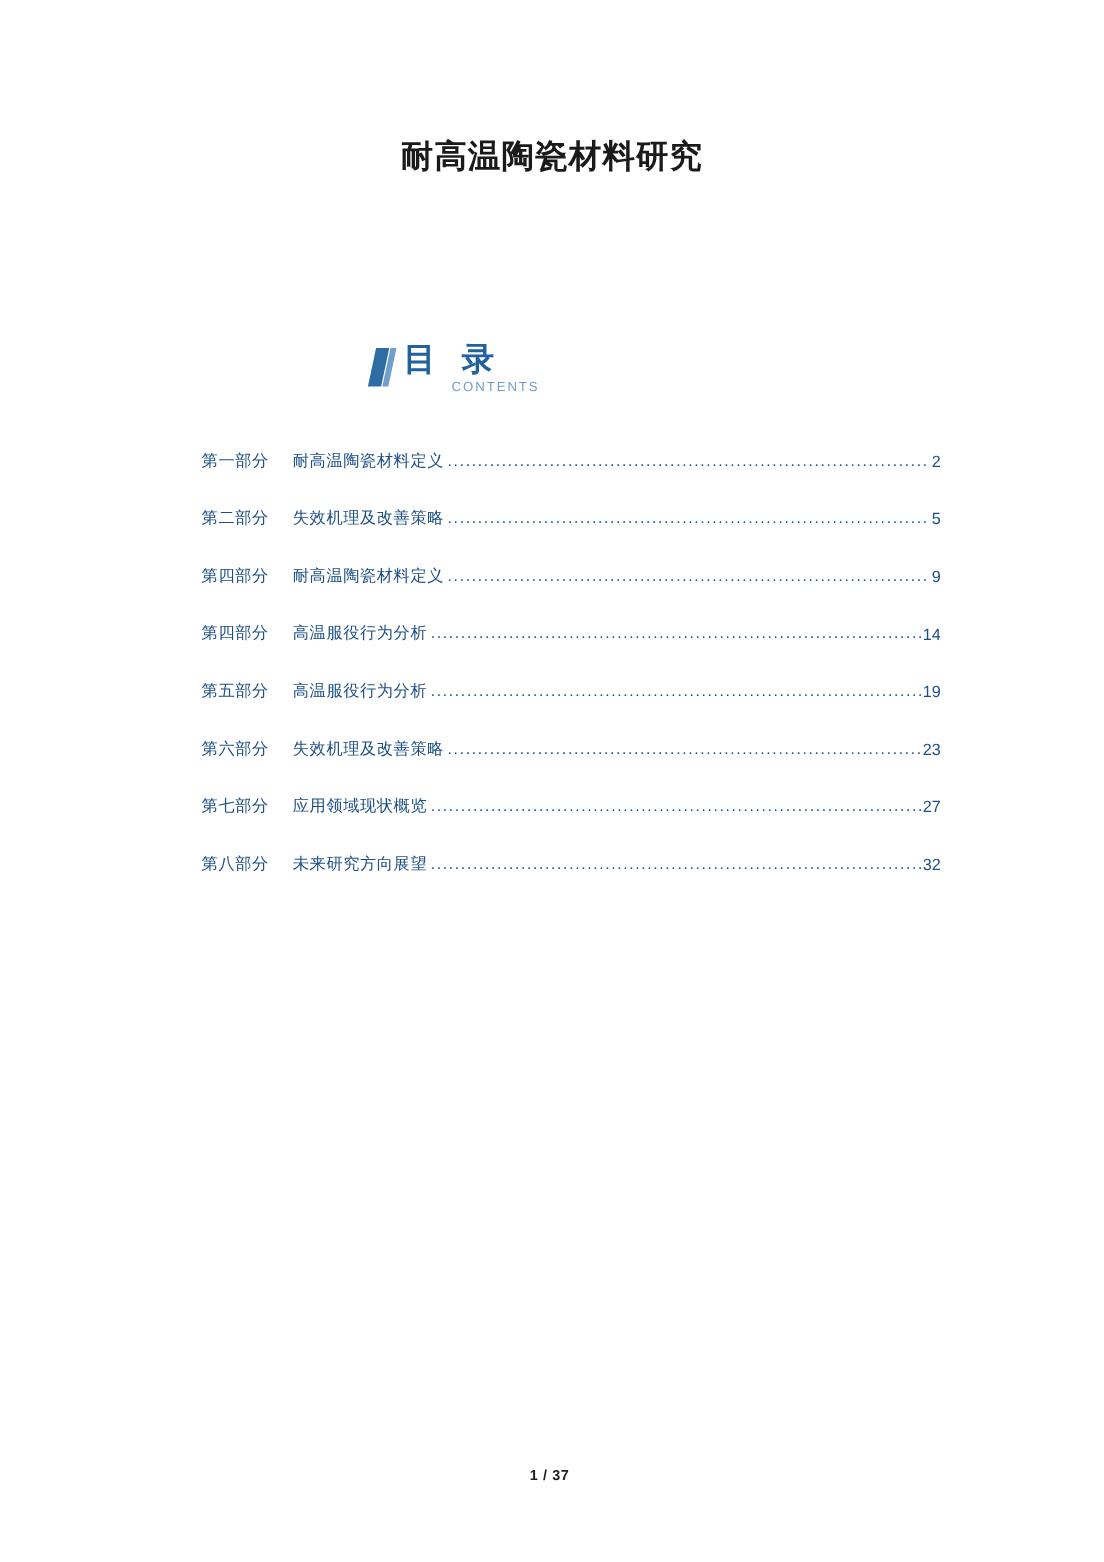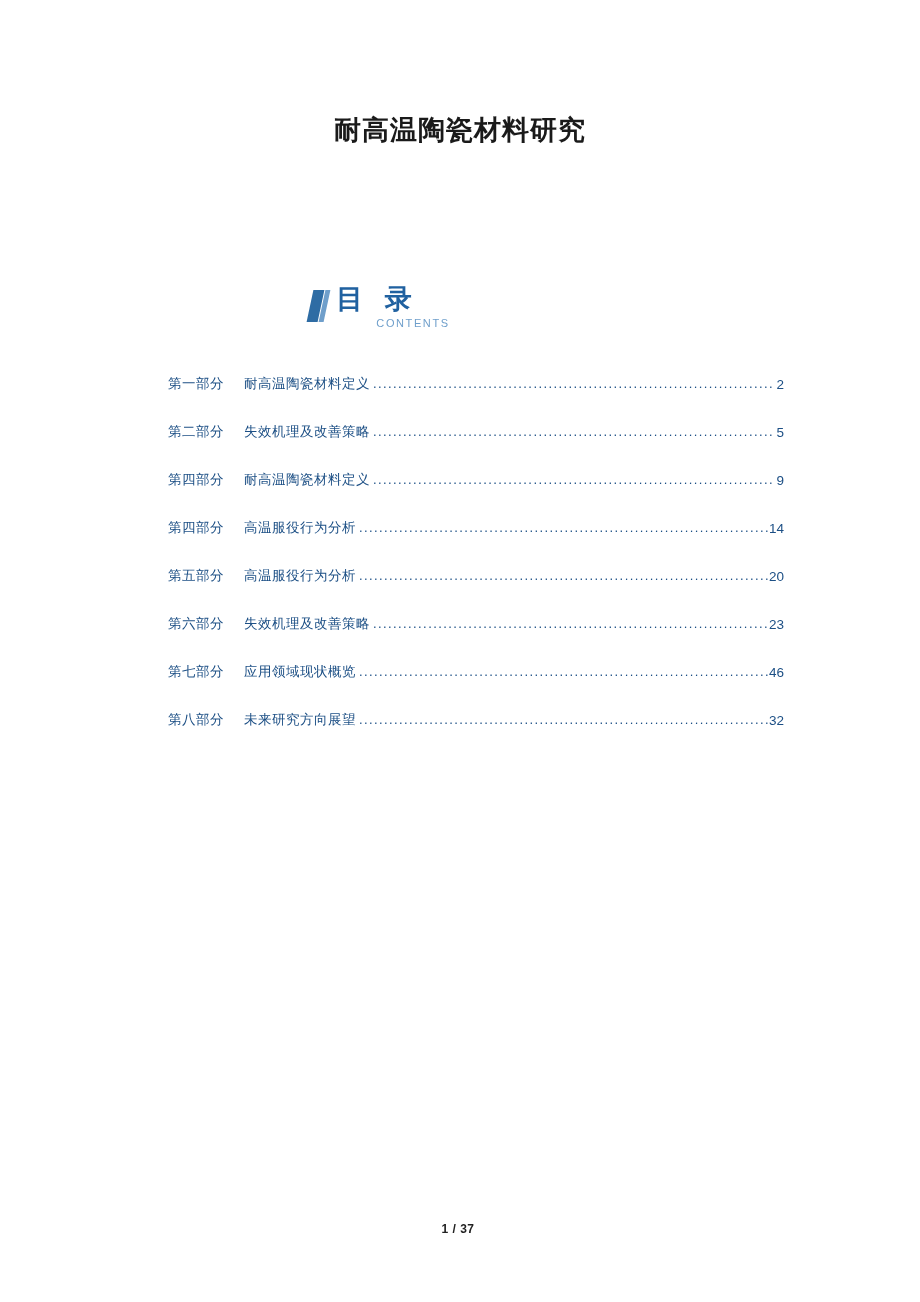--- a/index.html
+++ b/index.html
@@ -172,35 +172,35 @@
       <span class="toc-part">第四部分</span>
       <span class="toc-label">高温服役行为分析</span>
       <span class="toc-dots">......................................................................................................................................................</span>
       <span class="toc-page">14</span>
     </div>
 
     <div class="toc-row">
       <span class="toc-part">第五部分</span>
       <span class="toc-label">高温服役行为分析</span>
       <span class="toc-dots">......................................................................................................................................................</span>
-      <span class="toc-page">20</span>
+      <span class="toc-page">19</span>
     </div>
 
     <div class="toc-row">
       <span class="toc-part">第六部分</span>
       <span class="toc-label">失效机理及改善策略</span>
       <span class="toc-dots">......................................................................................................................................................</span>
       <span class="toc-page">23</span>
     </div>
 
     <div class="toc-row">
       <span class="toc-part">第七部分</span>
       <span class="toc-label">应用领域现状概览</span>
       <span class="toc-dots">......................................................................................................................................................</span>
-      <span class="toc-page">46</span>
+      <span class="toc-page">27</span>
     </div>
 
     <div class="toc-row">
       <span class="toc-part">第八部分</span>
       <span class="toc-label">未来研究方向展望</span>
       <span class="toc-dots">......................................................................................................................................................</span>
       <span class="toc-page">32</span>
     </div>
 
   </div>

